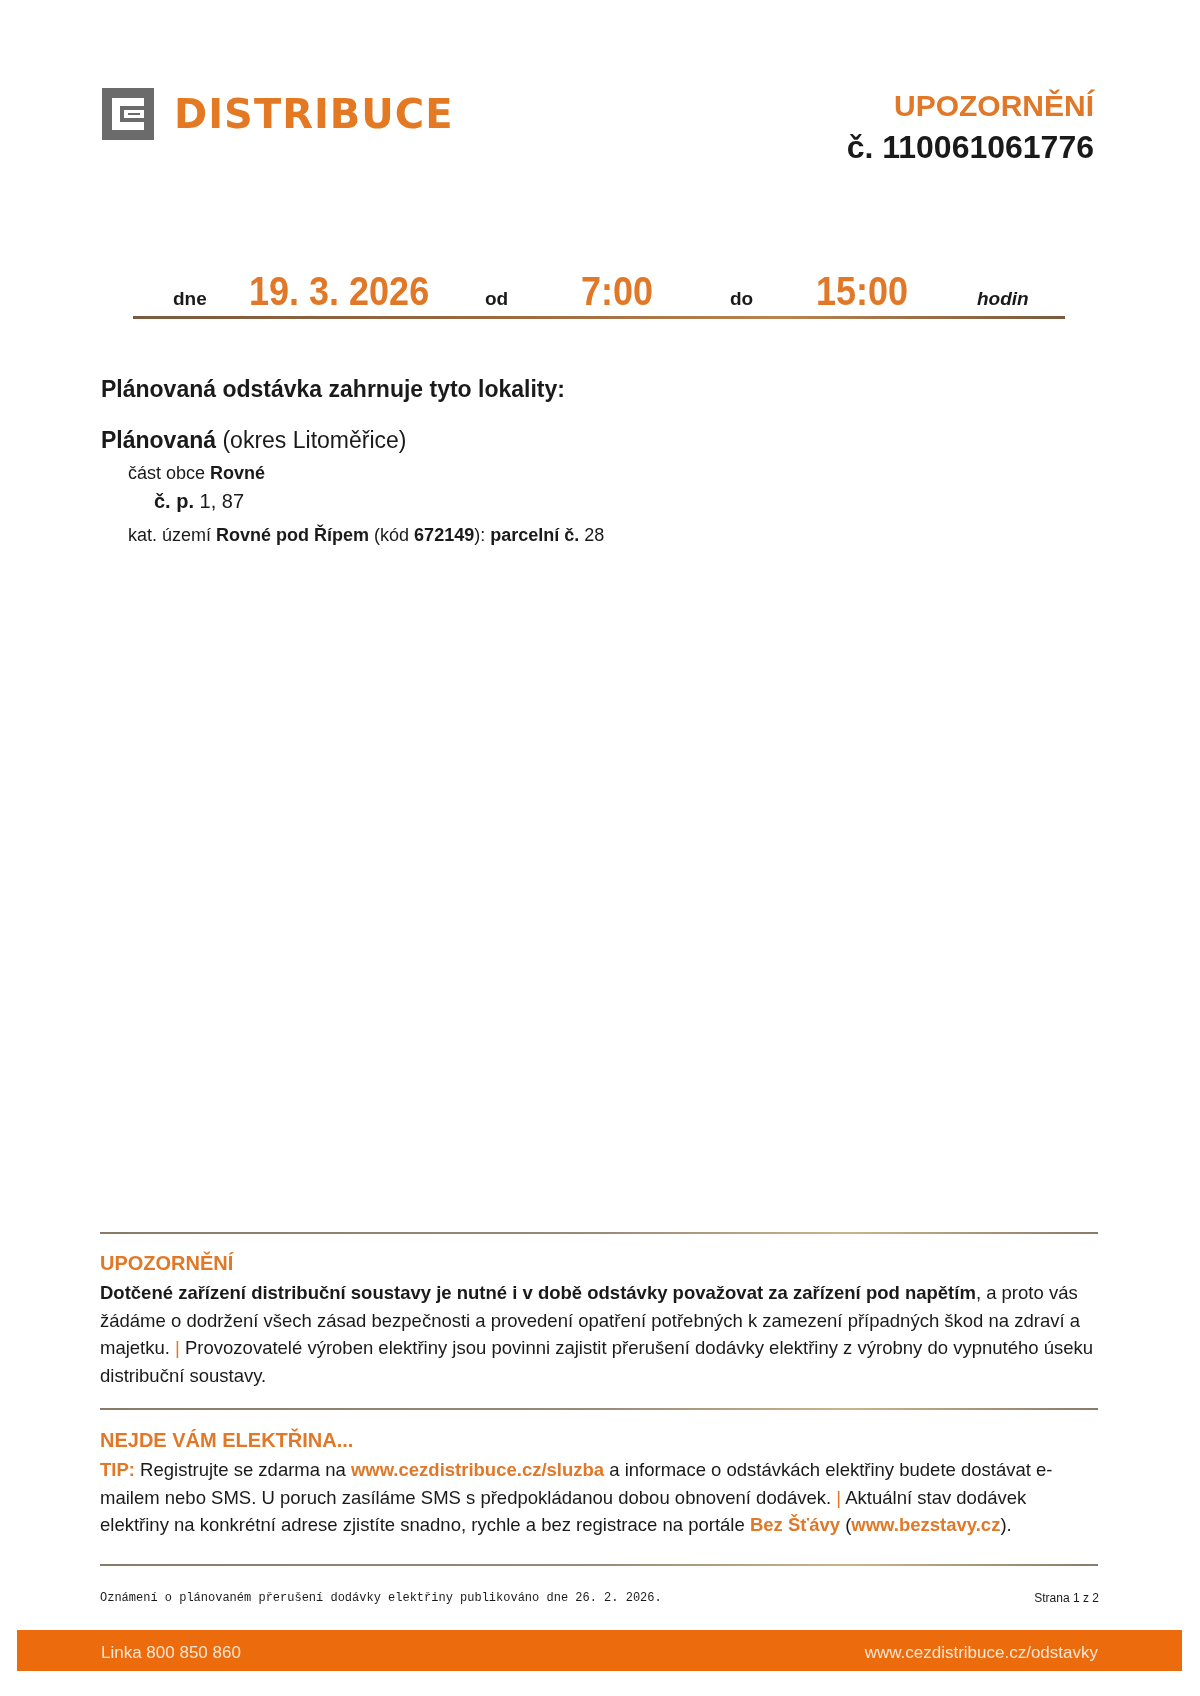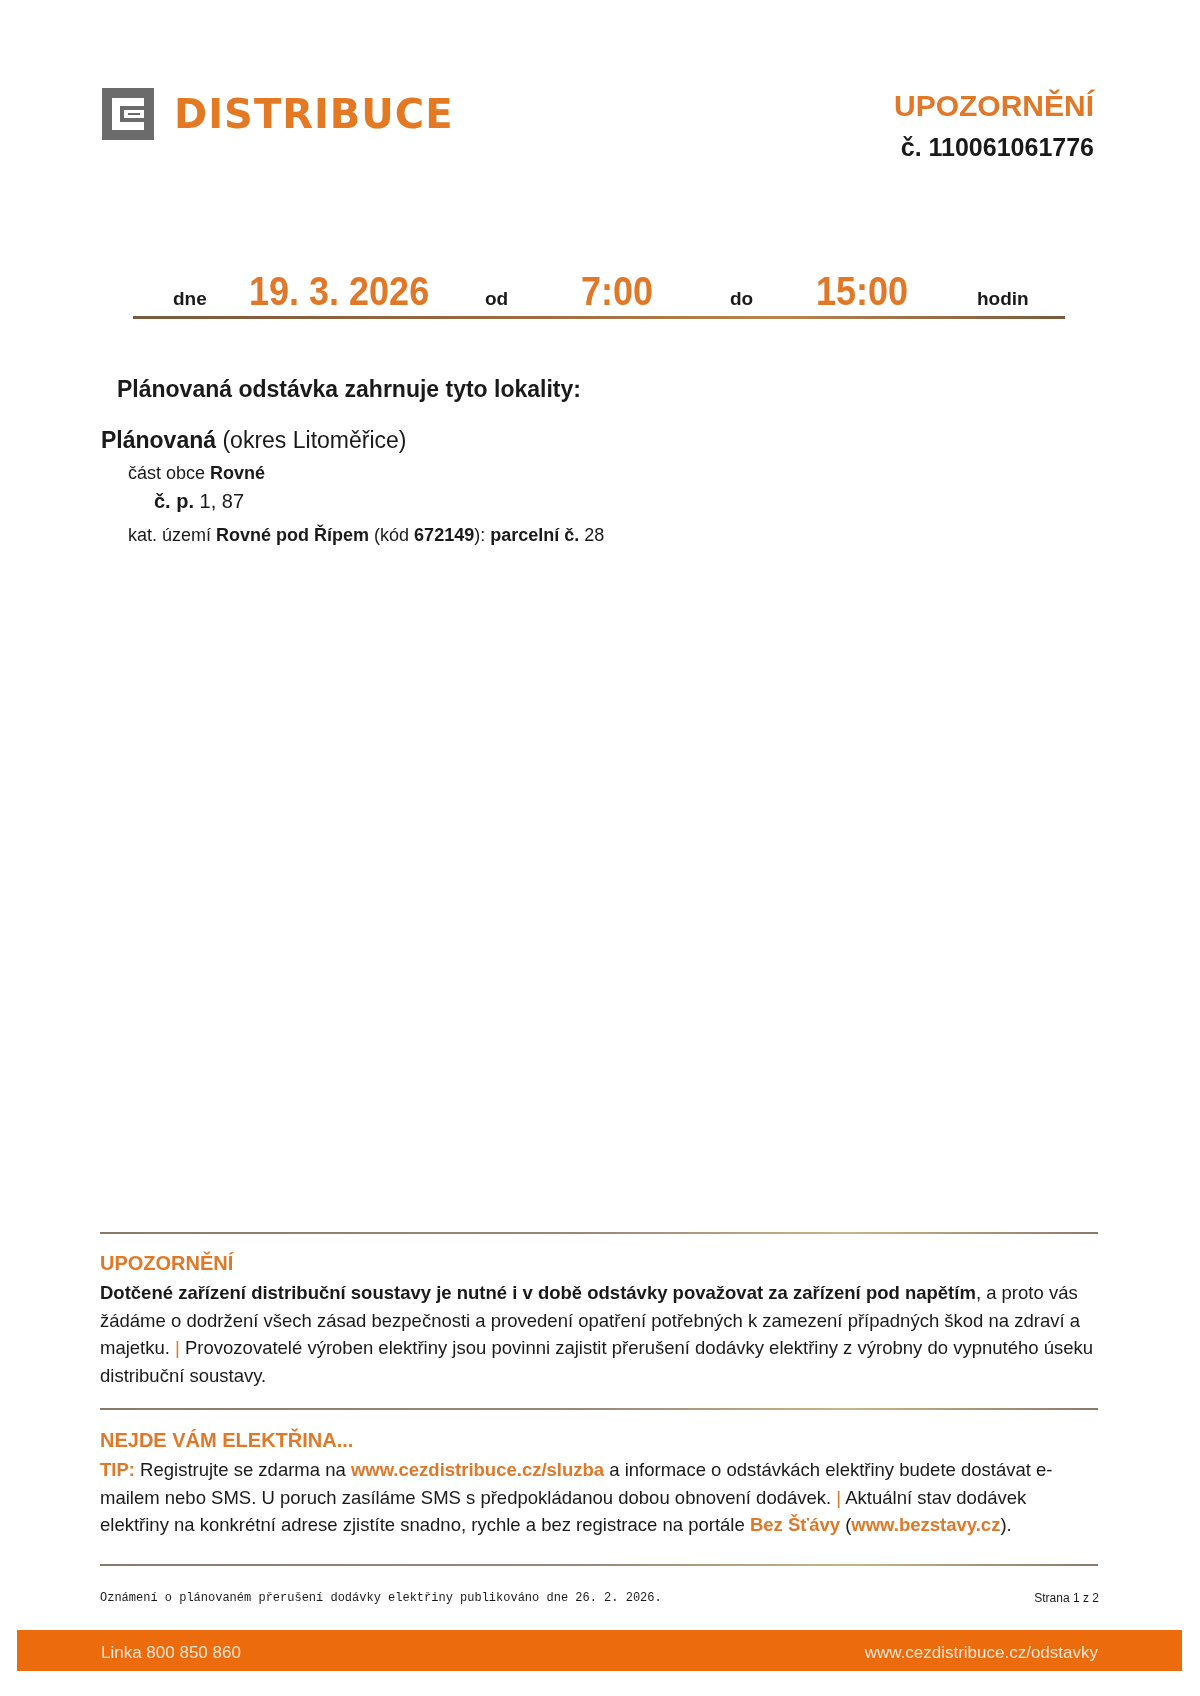--- a/index.html
+++ b/index.html
@@ -44,21 +44,21 @@
       font-size: 30px;
       color: #e07828;
       line-height: 40px;
     }
     .hdr-sub {
       font-size: 30px;
       color: #e07828;
       line-height: 42px;
     }
     .hdr-num {
-      font-size: 25px;
+      font-size: 32px;
       color: #1a1a1a;
       line-height: 42px;
     }
 
     
     .when-row {
       left: 133px; top: 262px;
       width: 932px; height: 52px; text-align: center;
     }
     .when-row .lbl {
@@ -78,21 +78,21 @@
       transform-origin: left bottom;
     }
     .when-line {
       left: 133px; top: 316px;
       width: 932px; height: 3px;
       background: linear-gradient(90deg, #7a5a3e, #9c6a3f 40%, #b88450 70%, #7a5a3e);
     }
 
     
     .loc-heading {
-      left: 117px; top: 376px;
+      left: 101px; top: 376px;
       font-size: 23px;
       font-weight: bold;
     }
     .loc-town {
       left: 101px; top: 427px;
       font-size: 23px;
     }
     .loc-part {
       left: 128px; top: 463px;
       font-size: 18px;
@@ -181,21 +181,21 @@
   <div class="hdr-num">č. 110061061776</div>
 </div>
 
 <div class="abs when-row">
   <span class="lbl" style="left:40px;">dne</span>
   <span class="val" style="left:116px;">19. 3. 2026</span>
   <span class="lbl" style="left:352px;">od</span>
   <span class="val" style="left:448px;">7:00</span>
   <span class="lbl" style="left:597px;">do</span>
   <span class="val" style="left:683px;">15:00</span>
-  <span class="lbl" style="left:844px;">hodin</span>
+  <span class="lbl" style="left:844px;font-style:italic;">hodin</span>
 </div>
 <div class="abs when-line"></div>
 
 <div class="abs loc-heading">Plánovaná odstávka zahrnuje tyto lokality:</div>
 <div class="abs loc-town">
   <b>Plánovaná</b>
   <span>(okres Litoměřice)</span>
 </div>
 <div class="abs loc-part">
   <span>část obce</span>

